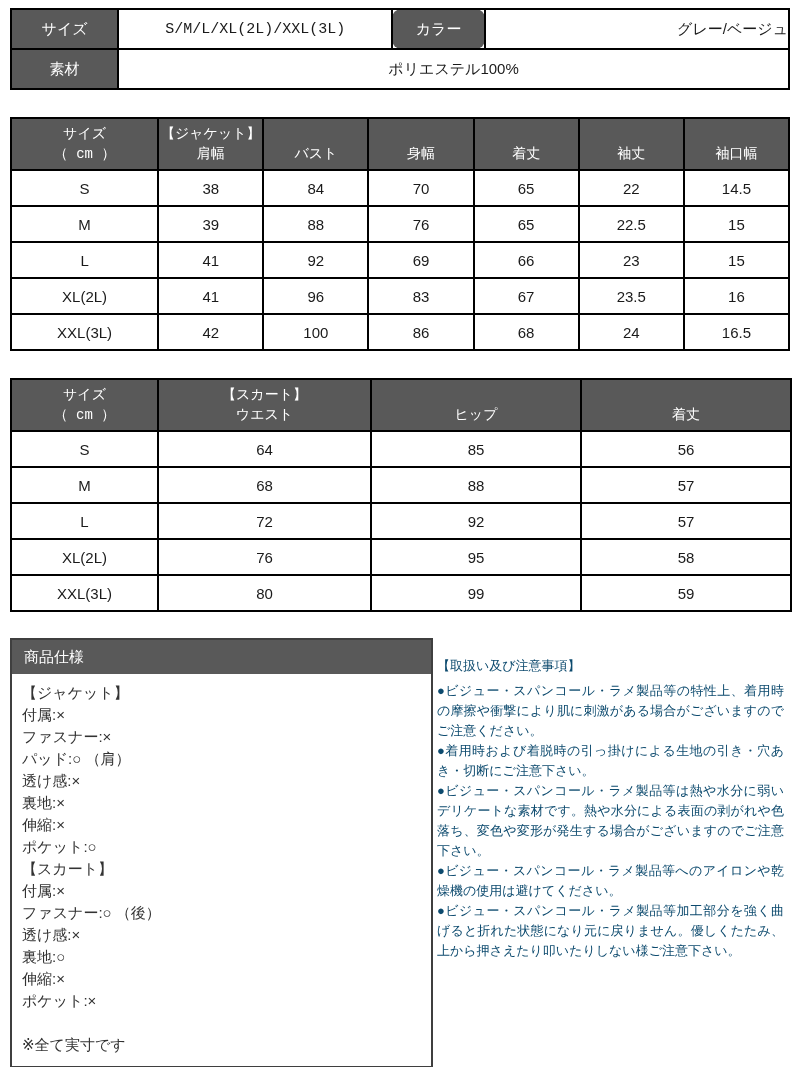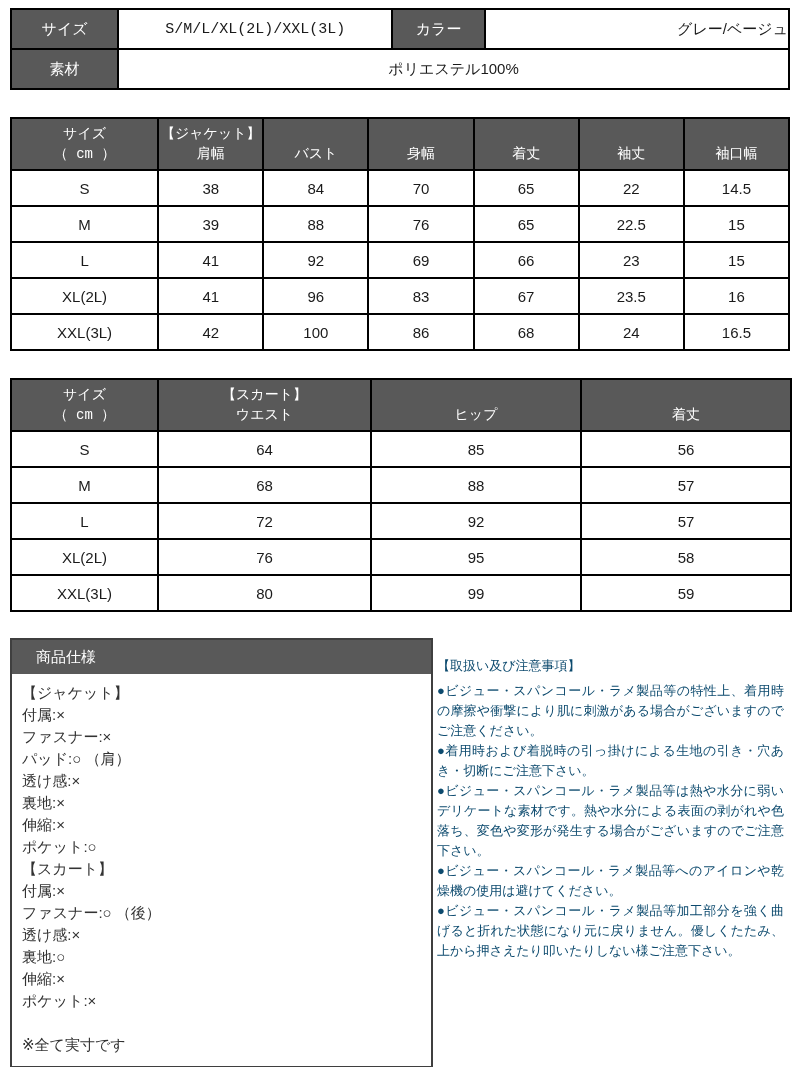--- a/index.html
+++ b/index.html
@@ -8,40 +8,40 @@
   .page { padding: 8px 10px 0 10px; width: 800px; }
 
   table { border-collapse: collapse; table-layout: fixed; width: 780px; }
   th, td { border: 2px solid #000000; text-align: center; vertical-align: middle; }
   .dark { background: #595959; color: #ffffff; font-weight: normal; font-family: Liberation Mono, monospace; }
 
   
   .summary-table td { height: 40px; font-size: 15px; }
   .summary-table .c0 { width: 100px; }
   .summary-table .c1 { width: 256px; font-family: Liberation Mono, monospace; }
-  .summary-table .c2 { width: 86px; }
+  .summary-table .c2 { width: 86px; border-radius: 9px; }
   .summary-table .c3 { width: 284px; text-align: right; }
 
   
   .size-table { margin-top: 27px; }
   .size-table th { height: 52px; font-size: 14px; padding: 2px 0; }
   .size-table td { height: 36px; font-size: 15px; }
   .hline { min-height: 20px; line-height: 20px; }
   .jacket .c0 { width: 147px; }
   .jacket .cn { width: 105px; }
   .skirt .c0 { width: 147px; }
   .skirt .c1 { width: 213px; }
   .skirt .c2 { width: 210px; }
   .skirt .c3 { width: 210px; }
 
   
   .bottom { margin-top: 26px; display: flex; align-items: flex-start; }
   .spec-box { width: 423px; border: 2px solid #3f3f3f; background: #ffffff; }
   .spec-box-header { background: #595959; color: #ffffff; font-size: 15px;
-    height: 34px; line-height: 34px; padding-left: 24px; }
+    height: 34px; line-height: 34px; padding-left: 12px; }
   .spec-box-body { padding: 8px 10px 10px 10px; color: #333333; font-size: 15px; }
   .spec-line { height: 22px; line-height: 22px; white-space: pre; }
 
   .notes { width: 347px; margin-left: 4px; color: #0c4a6e; font-size: 13px;
     line-height: 20px; padding-top: 18px; }
   .notes-title { margin-bottom: 5px; }
   .note-item { text-align: justify; }
 </style>
 </head>
 <body>

